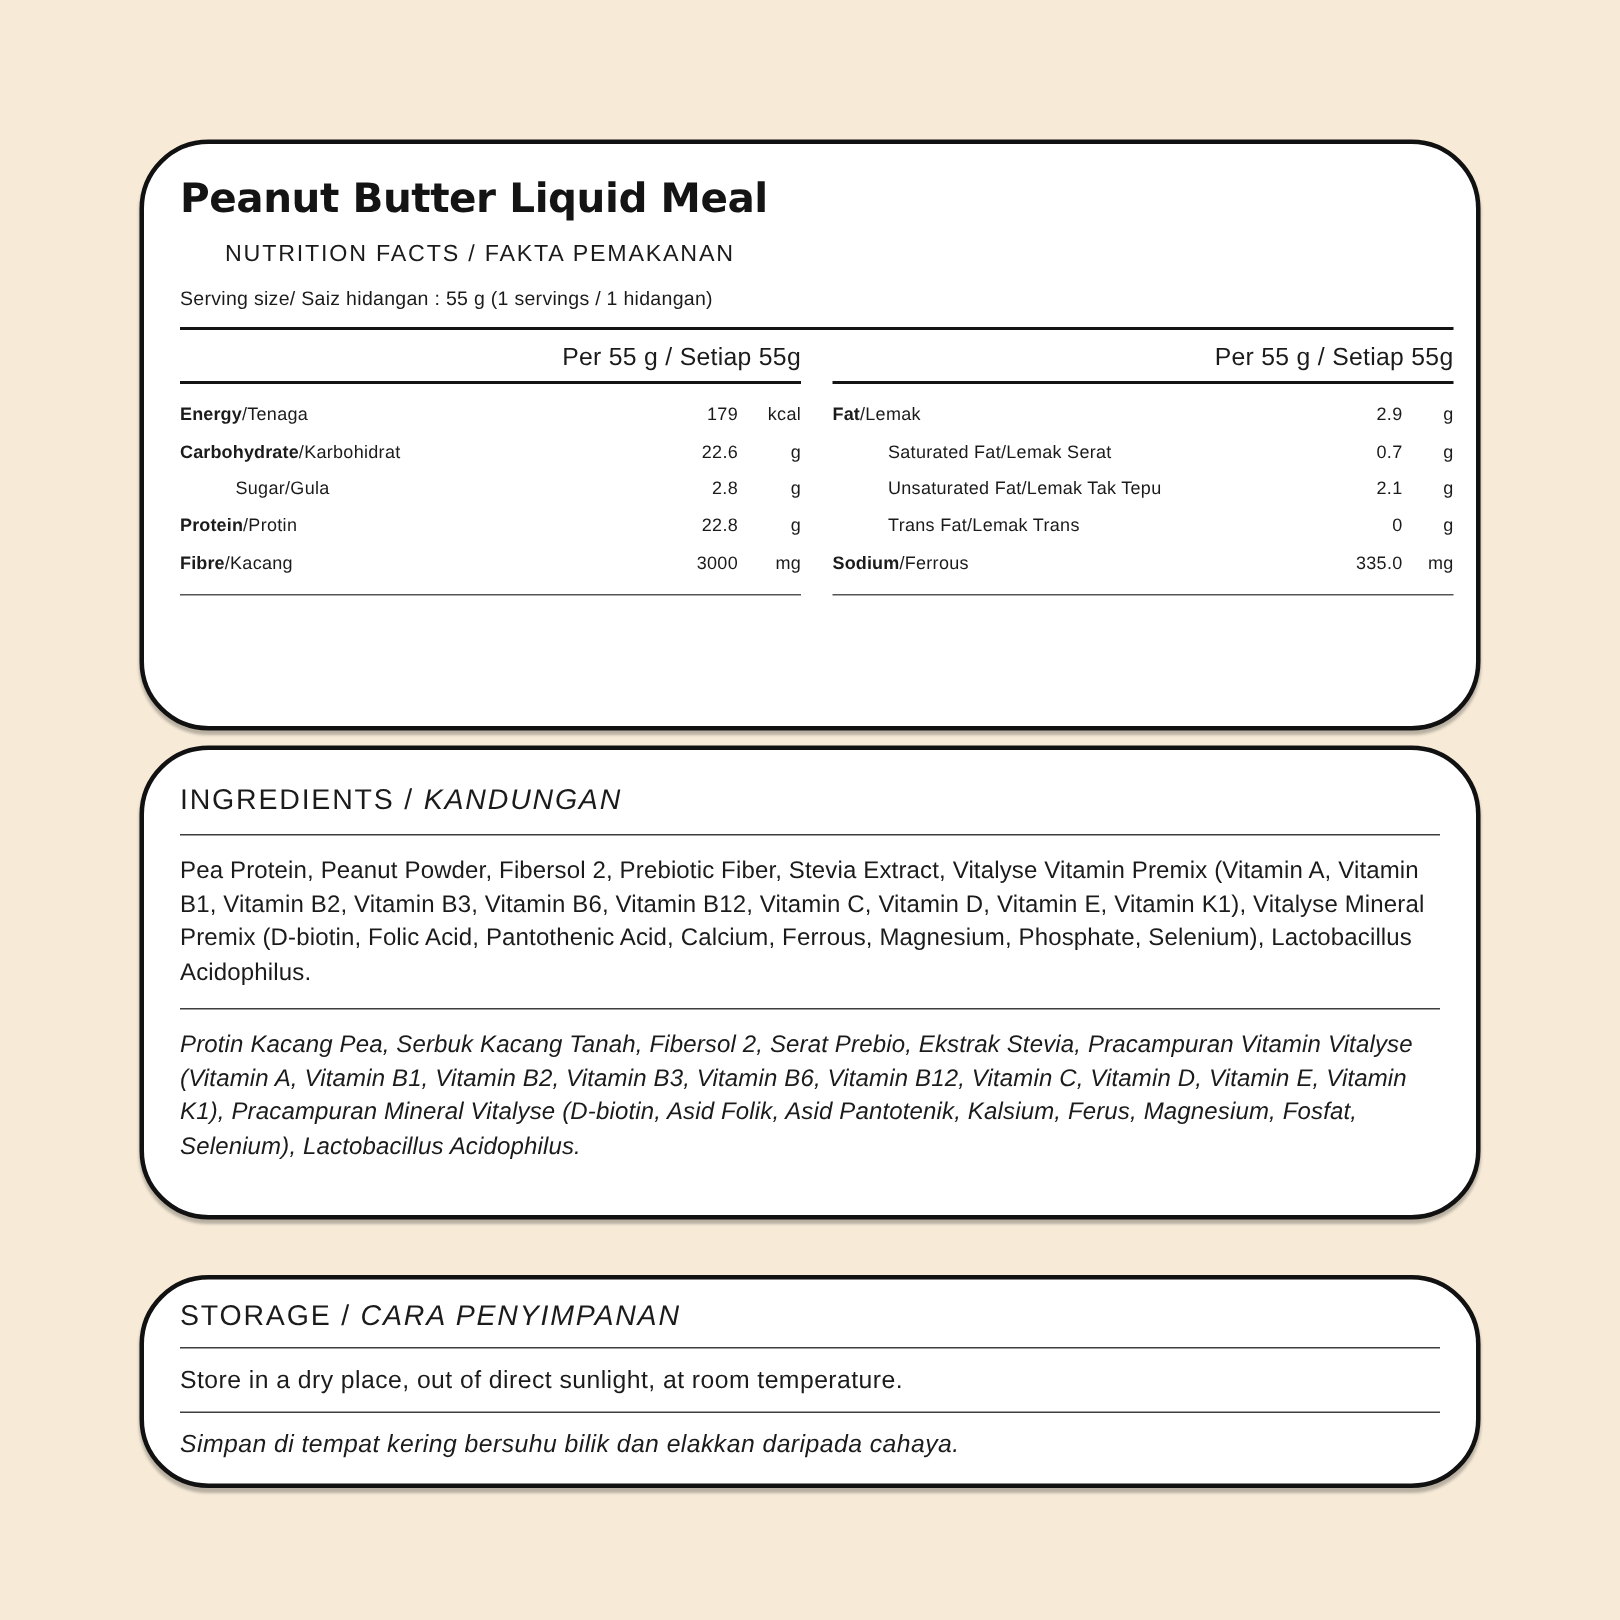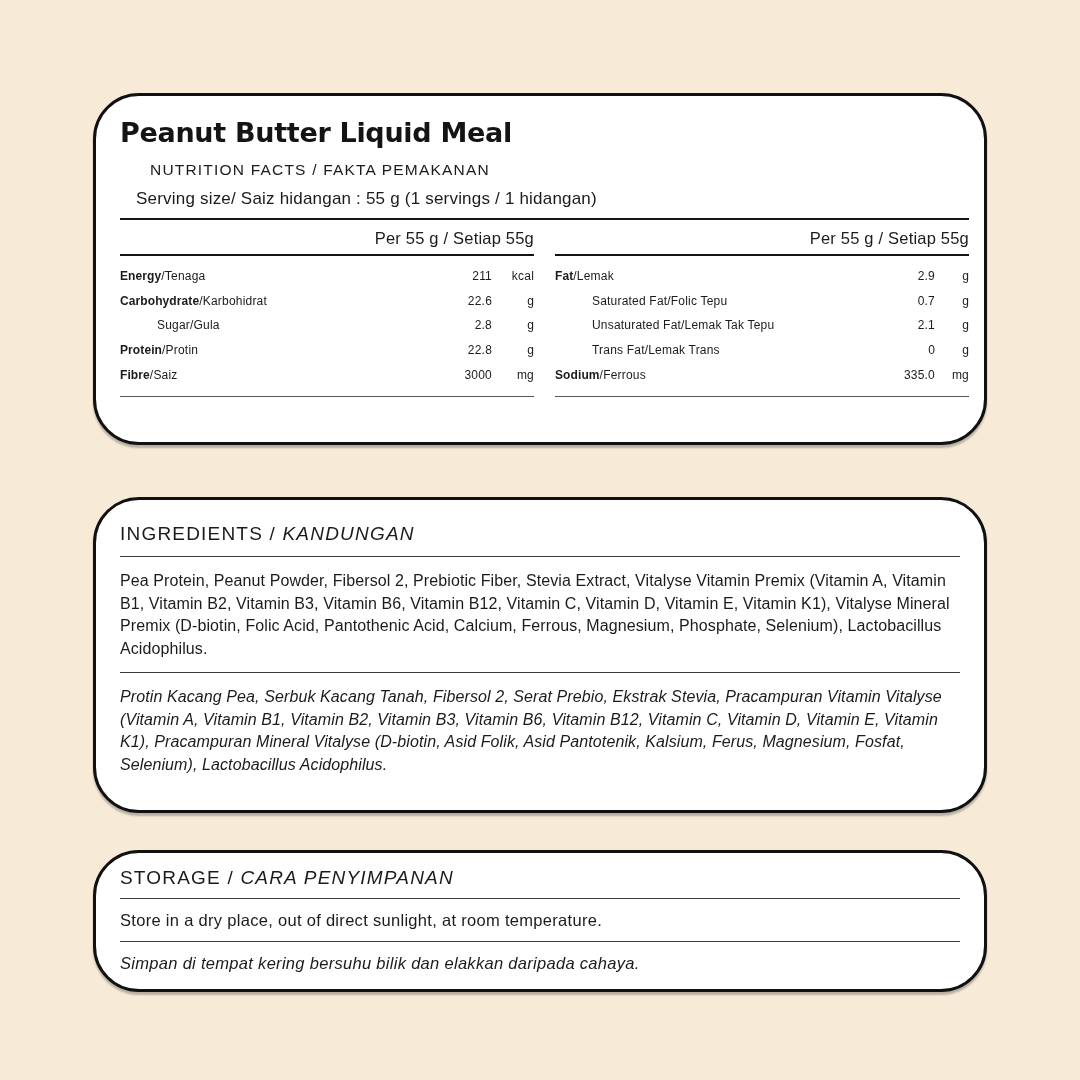--- a/index.html
+++ b/index.html
@@ -11,43 +11,42 @@
   }
   .canvas { position:relative; width:1080px; height:1080px; background:#f7ebd8; overflow:hidden; }
 
   .card {
     position:absolute; left:93px; width:894px;
     background:#ffffff;
     border:3px solid #111111;
     border-radius:46px;
     box-shadow:0 3px 2px rgba(20,20,20,0.28);
   }
-  .card-nutrition { top:93px;  height:352px; padding:20px 15px 0 24px; }
+  .card-nutrition { top:93px;  height:394px; padding:20px 15px 0 24px; }
   .card-ingredients { top:497px; height:316px; padding:24px 24px 0 24px; }
   .card-storage { top:850px; height:142px; padding:15px 24px 0 24px; }
 
   .product-title {
     font-family:"DejaVu Sans", sans-serif;
     font-weight:bold;
     font-size:27px;
     line-height:34px;
     letter-spacing:-0.3px;
     color:#141414;
   }
   .facts-heading {
     margin-top:10px;
     font-size:15.5px; line-height:20px;
     letter-spacing:1.2px;
     margin-left:30px;
   }
   .serving-line {
     margin-top:8px;
-    font-size:17px; line-height:21px;
+    font-size:13px; line-height:21px;
     letter-spacing:0.2px;
-    margin-left:16px;
   }
   .rule-full { margin-top:9px; border-top:2px solid #141414; }
 
   .columns { display:flex; gap:21px; }
   .ncol { flex:1; min-width:0; }
   .col-header {
     text-align:right;
     font-size:16.5px; line-height:22px;
     letter-spacing:0.2px;
     padding:7px 0 5px 0;
@@ -90,21 +89,21 @@
 
     <div class="columns">
 
       <div class="ncol col-left">
         <div class="col-header">Per 55 g / Setiap 55g</div>
         <div class="rule-col"></div>
         <div class="nrows">
 
           <div class="nrow">
             <span class="nname"><b>Energy</b><span>/Tenaga</span></span>
-            <span class="nval">211</span>
+            <span class="nval">179</span>
             <span class="nunit">kcal</span>
           </div>
 
           <div class="nrow">
             <span class="nname"><b>Carbohydrate</b><span>/Karbohidrat</span></span>
             <span class="nval">22.6</span>
             <span class="nunit">g</span>
           </div>
 
           <div class="nrow indent">
@@ -113,42 +112,42 @@
             <span class="nunit">g</span>
           </div>
 
           <div class="nrow">
             <span class="nname"><b>Protein</b><span>/Protin</span></span>
             <span class="nval">22.8</span>
             <span class="nunit">g</span>
           </div>
 
           <div class="nrow">
-            <span class="nname"><b>Fibre</b><span>/Saiz</span></span>
+            <span class="nname"><b>Fibre</b><span>/Kacang</span></span>
             <span class="nval">3000</span>
             <span class="nunit">mg</span>
           </div>
 
         </div>
         <div class="rule-col-bottom"></div>
       </div>
 
       <div class="ncol col-right">
         <div class="col-header">Per 55 g / Setiap 55g</div>
         <div class="rule-col"></div>
         <div class="nrows">
 
           <div class="nrow">
             <span class="nname"><b>Fat</b><span>/Lemak</span></span>
             <span class="nval">2.9</span>
             <span class="nunit">g</span>
           </div>
 
           <div class="nrow indent">
-            <span class="nname"><b></b><span>Saturated Fat/Folic Tepu</span></span>
+            <span class="nname"><b></b><span>Saturated Fat/Lemak Serat</span></span>
             <span class="nval">0.7</span>
             <span class="nunit">g</span>
           </div>
 
           <div class="nrow indent">
             <span class="nname"><b></b><span>Unsaturated Fat/Lemak Tak Tepu</span></span>
             <span class="nval">2.1</span>
             <span class="nunit">g</span>
           </div>
 

